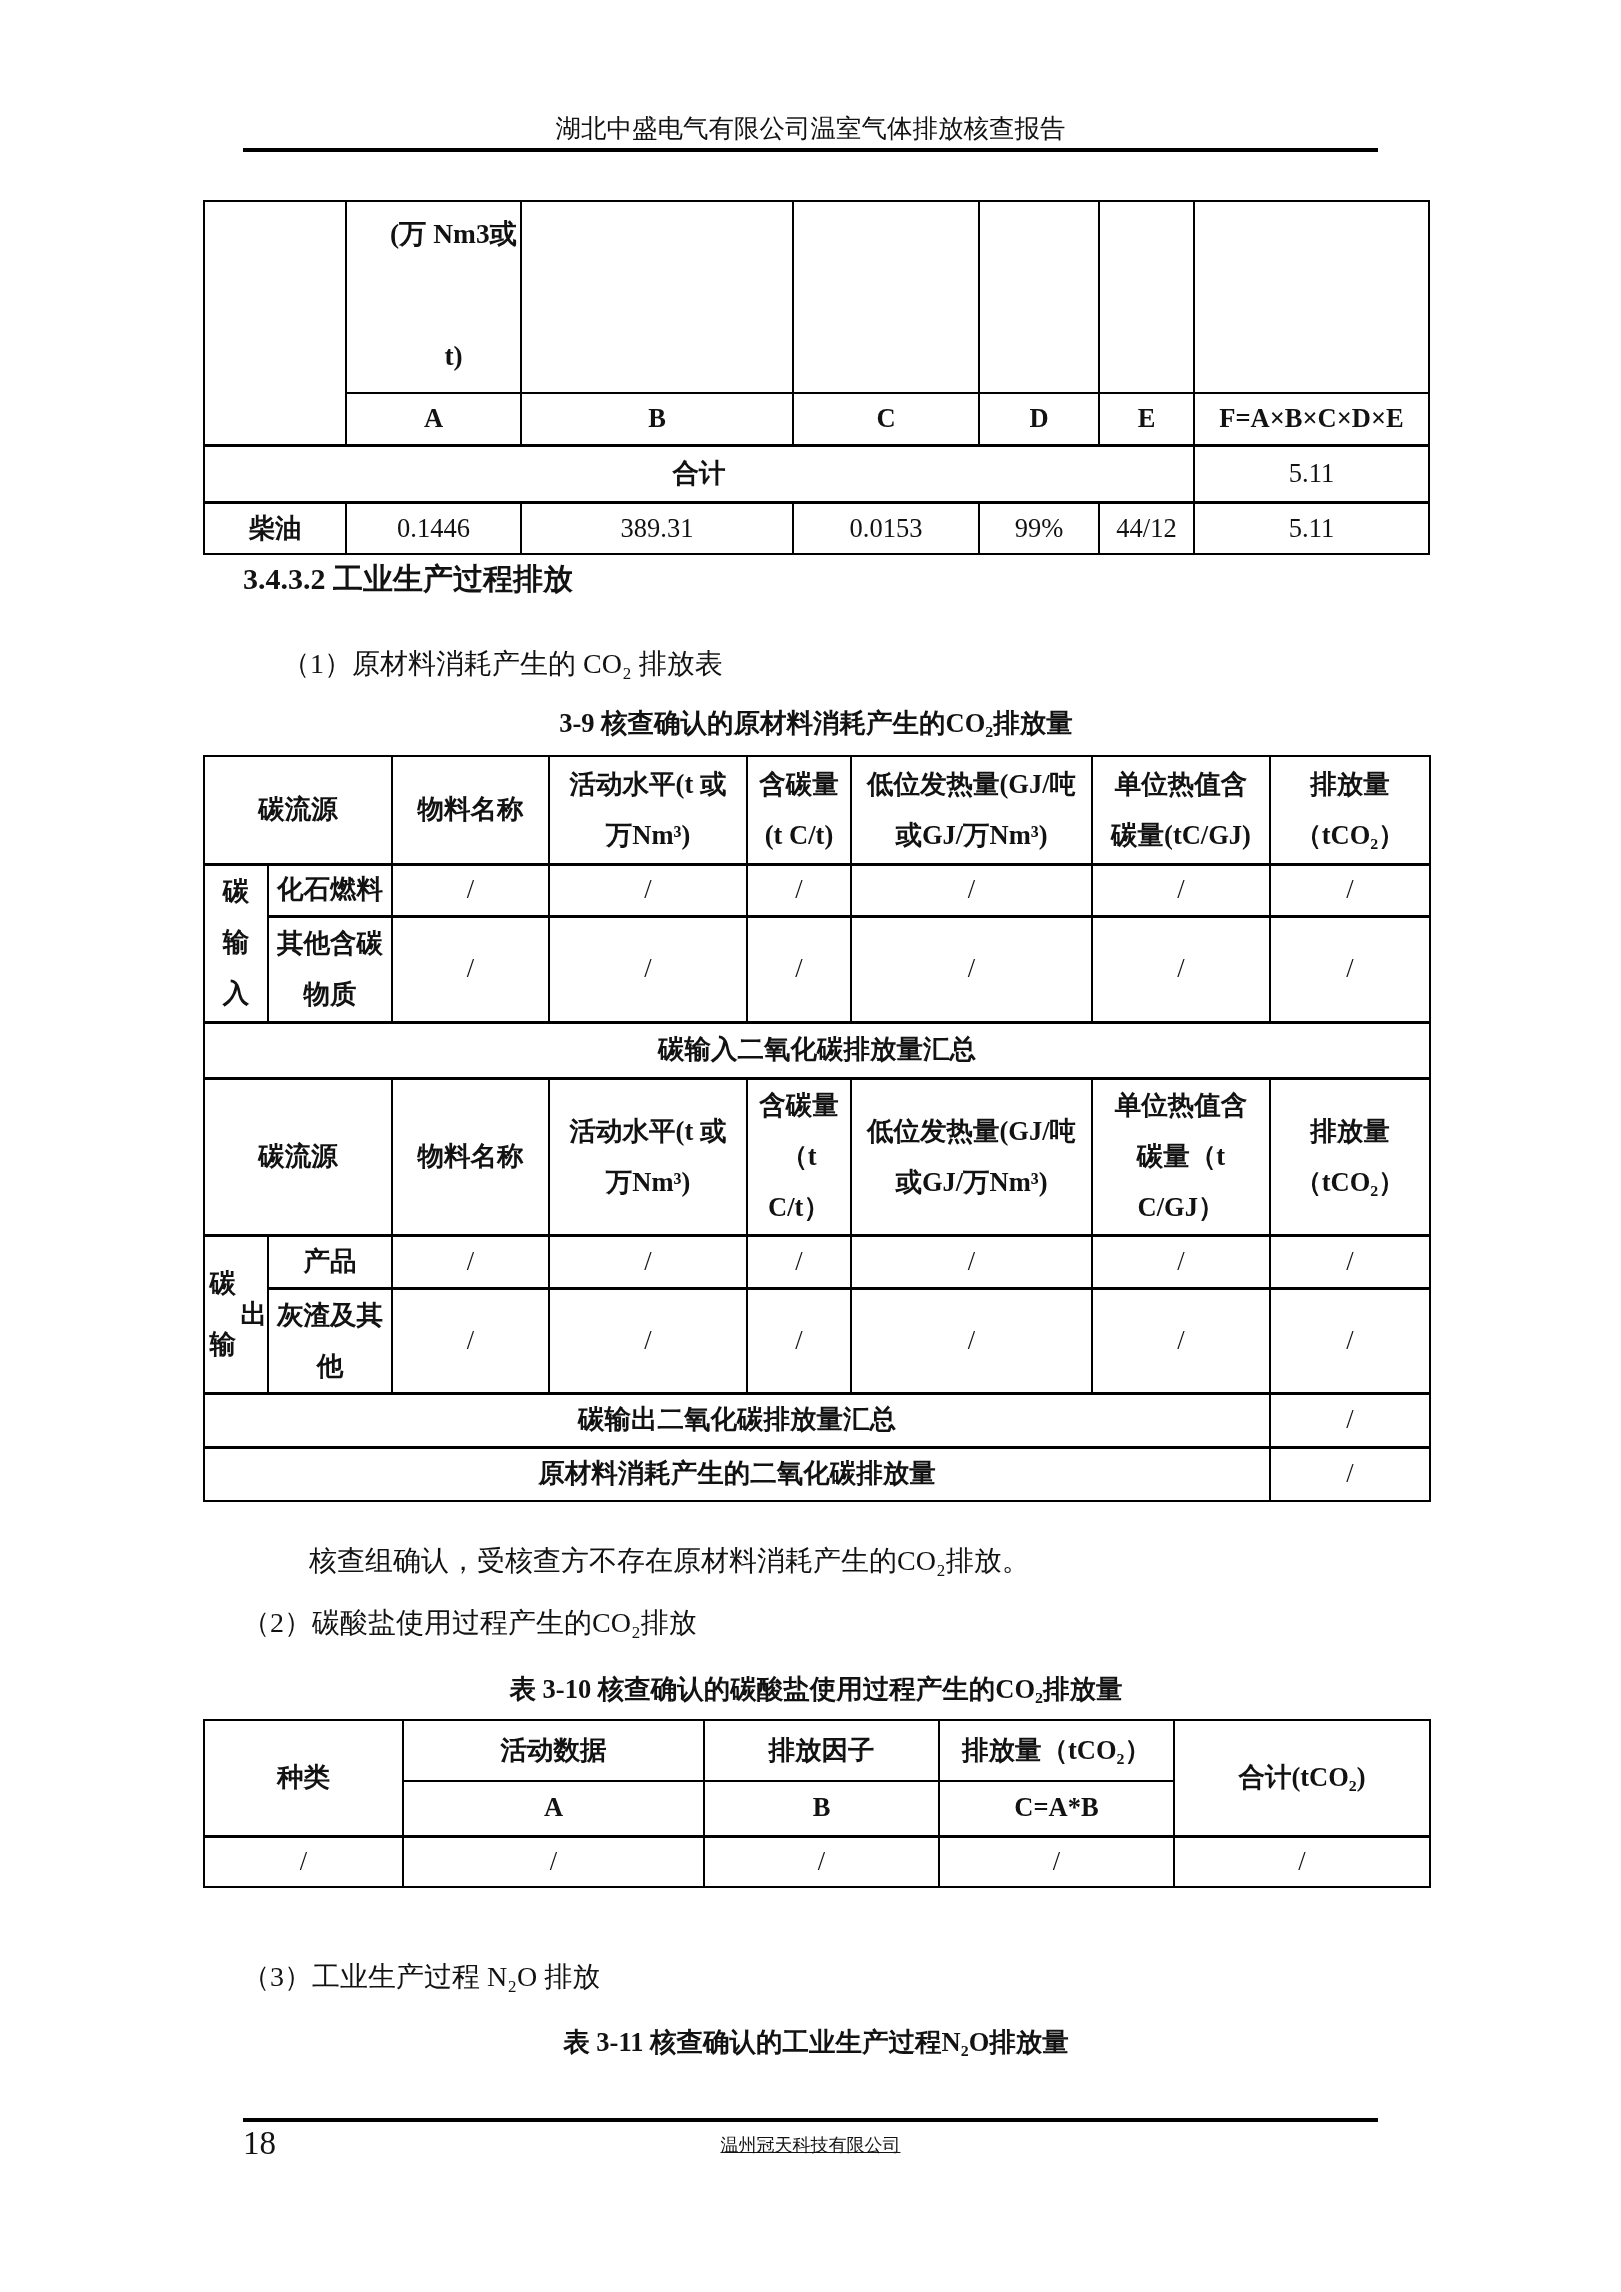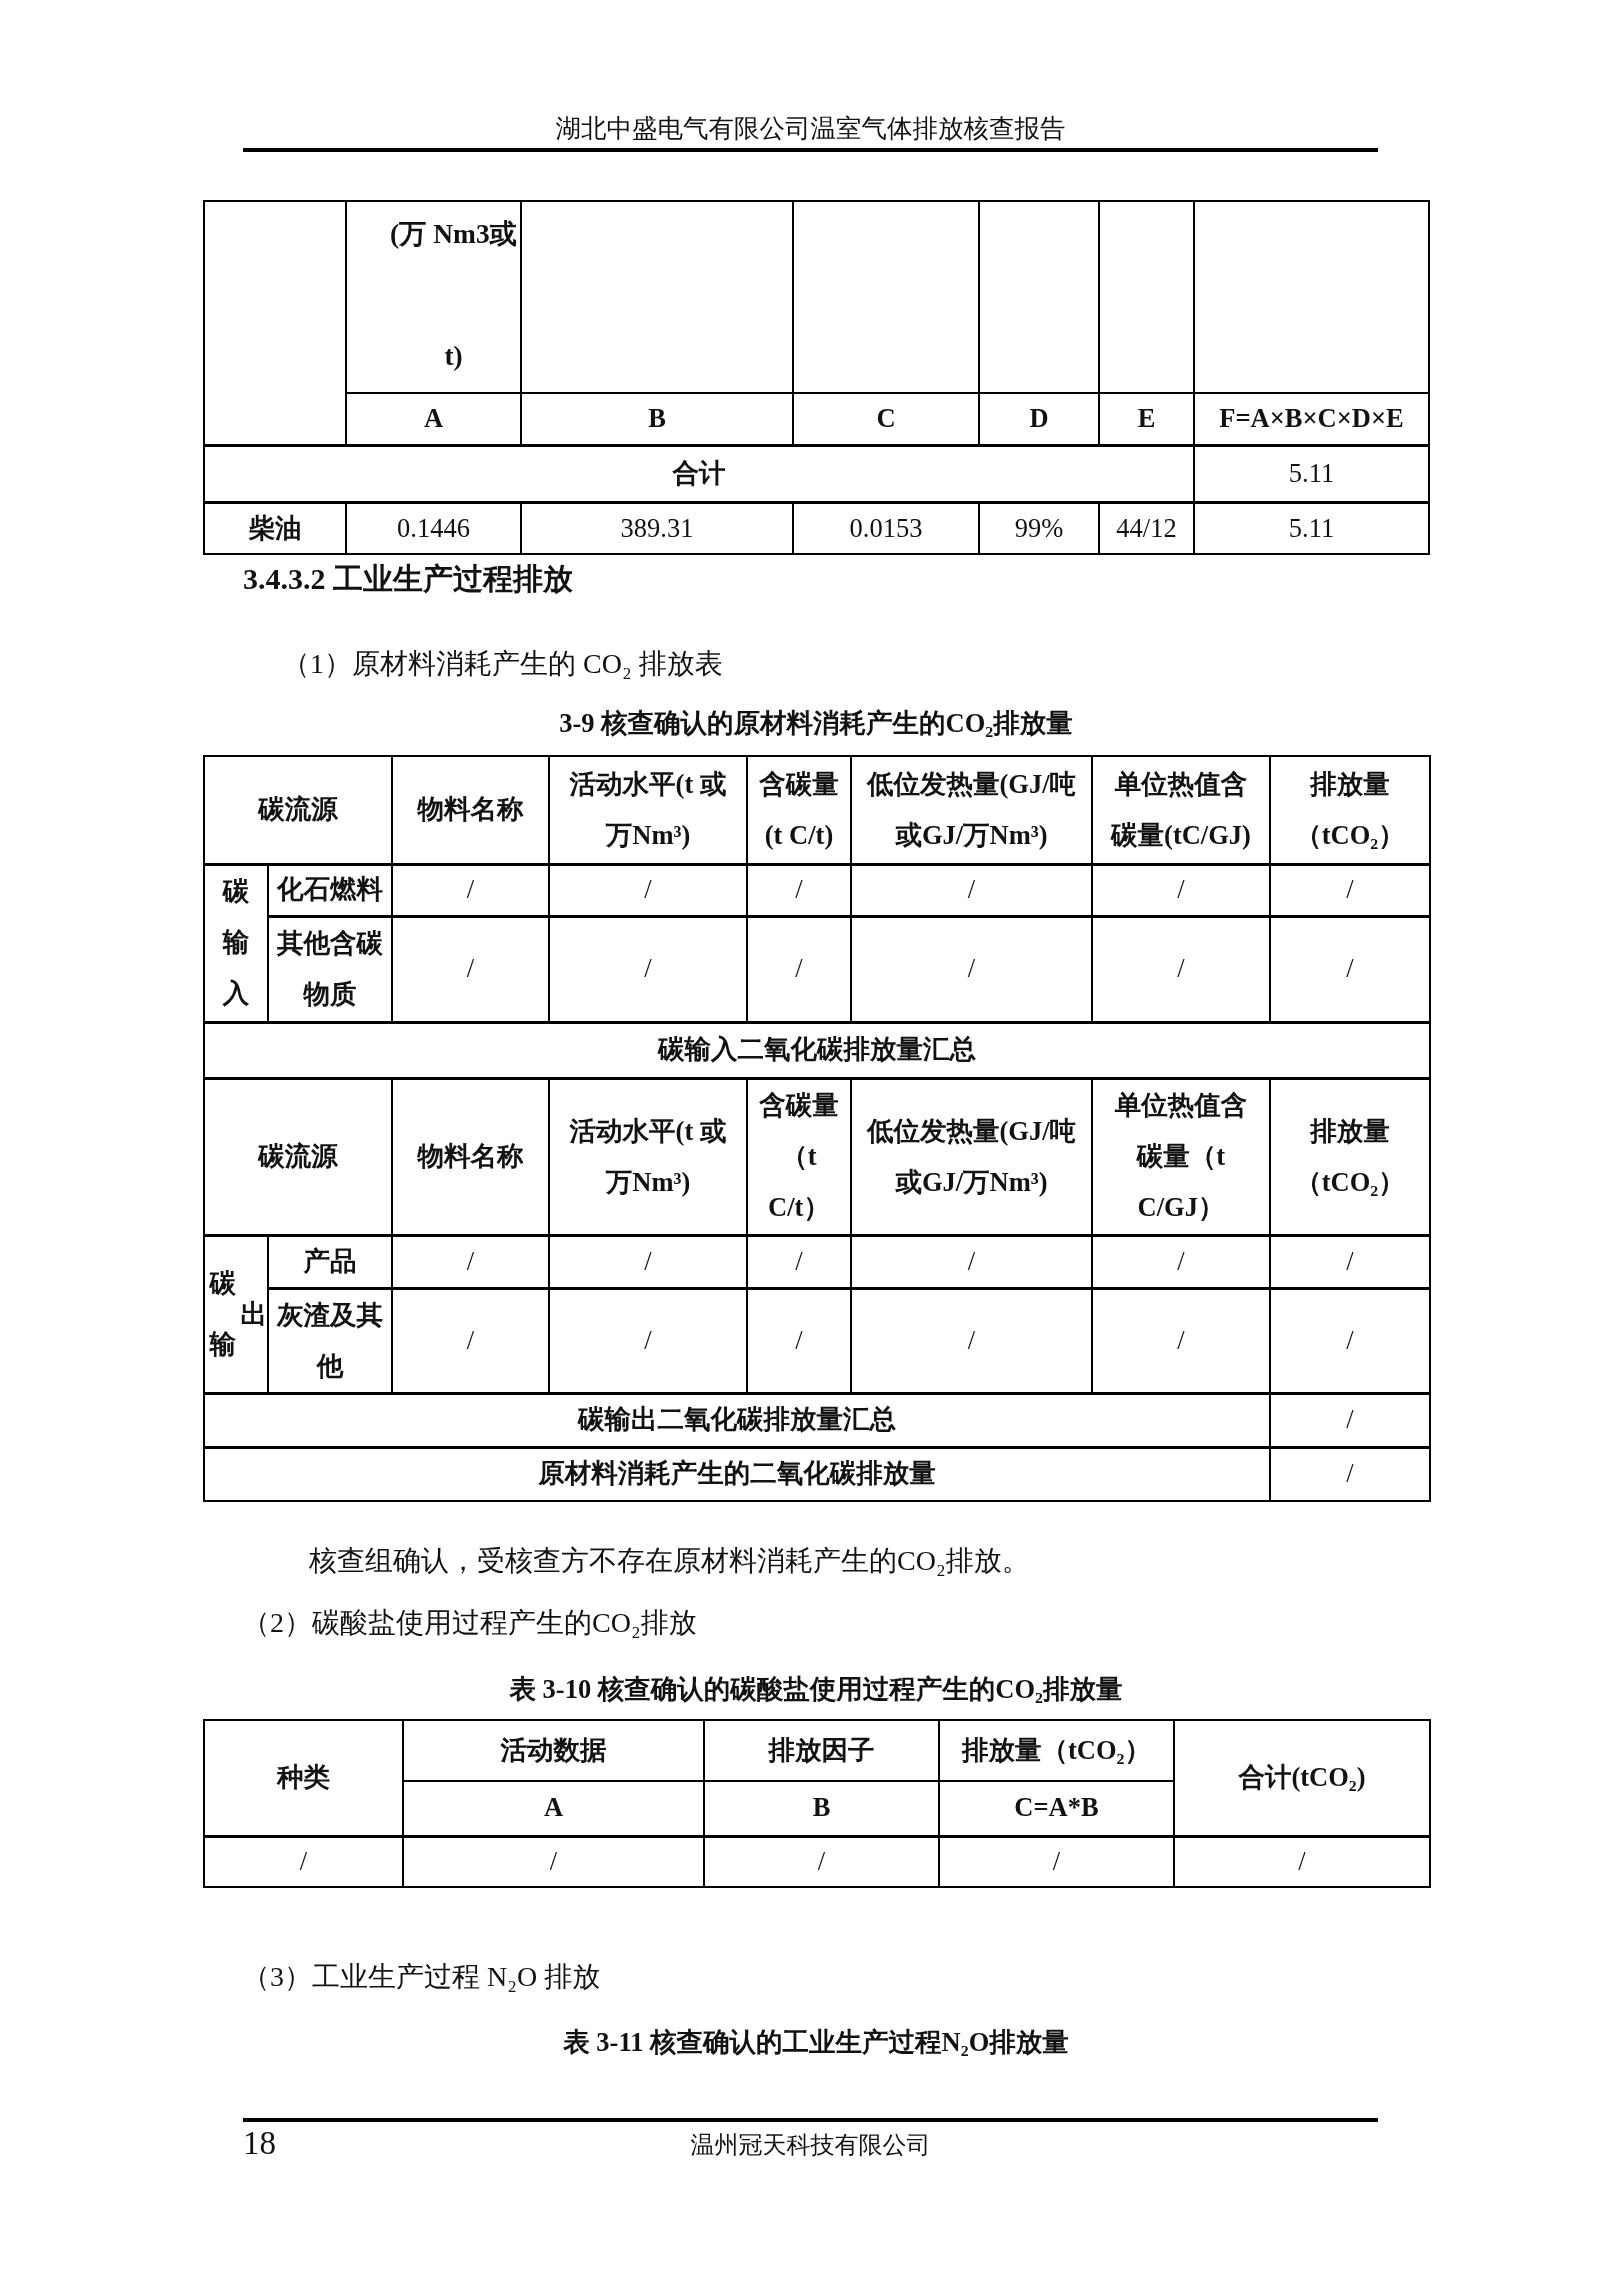--- a/index.html
+++ b/index.html
@@ -34,21 +34,21 @@
   
   .vgroup{display:flex;flex-direction:column;justify-content:space-around;align-items:center;height:100%;font-weight:700;}
   .vcellwrap{height:154px;}
   .vcellwrap2{display:flex;flex-direction:row;justify-content:center;align-items:center;height:100%;font-weight:700;line-height:61px;}
   
   .doc-title{width:100%;font-size:25.5px;line-height:35px;}
   .h2title{font-size:30px;line-height:39px;font-weight:700;}
   .bodytext{font-size:28px;line-height:37px;}
   .tabletitle{font-size:26.5px;line-height:35px;font-weight:700;width:1226px;}
   .footer-num{font-size:33px;line-height:33px;}
-  .footer-co{width:100%;font-size:24px;line-height:33px;}
+  .footer-co{width:100%;font-size:18px;line-height:33px;text-decoration:underline;}
 </style>
 </head>
 <body>
 
 <div class="page">
 
   <div class="abs doc-title center" style="top:111px;left:0;">湖北中盛电气有限公司温室气体排放核查报告</div>
   <div class="rule" style="top:148px;left:243px;width:1135px;"></div>
 
   <table class="abs" style="top:200px;left:203px;width:1226px;">

